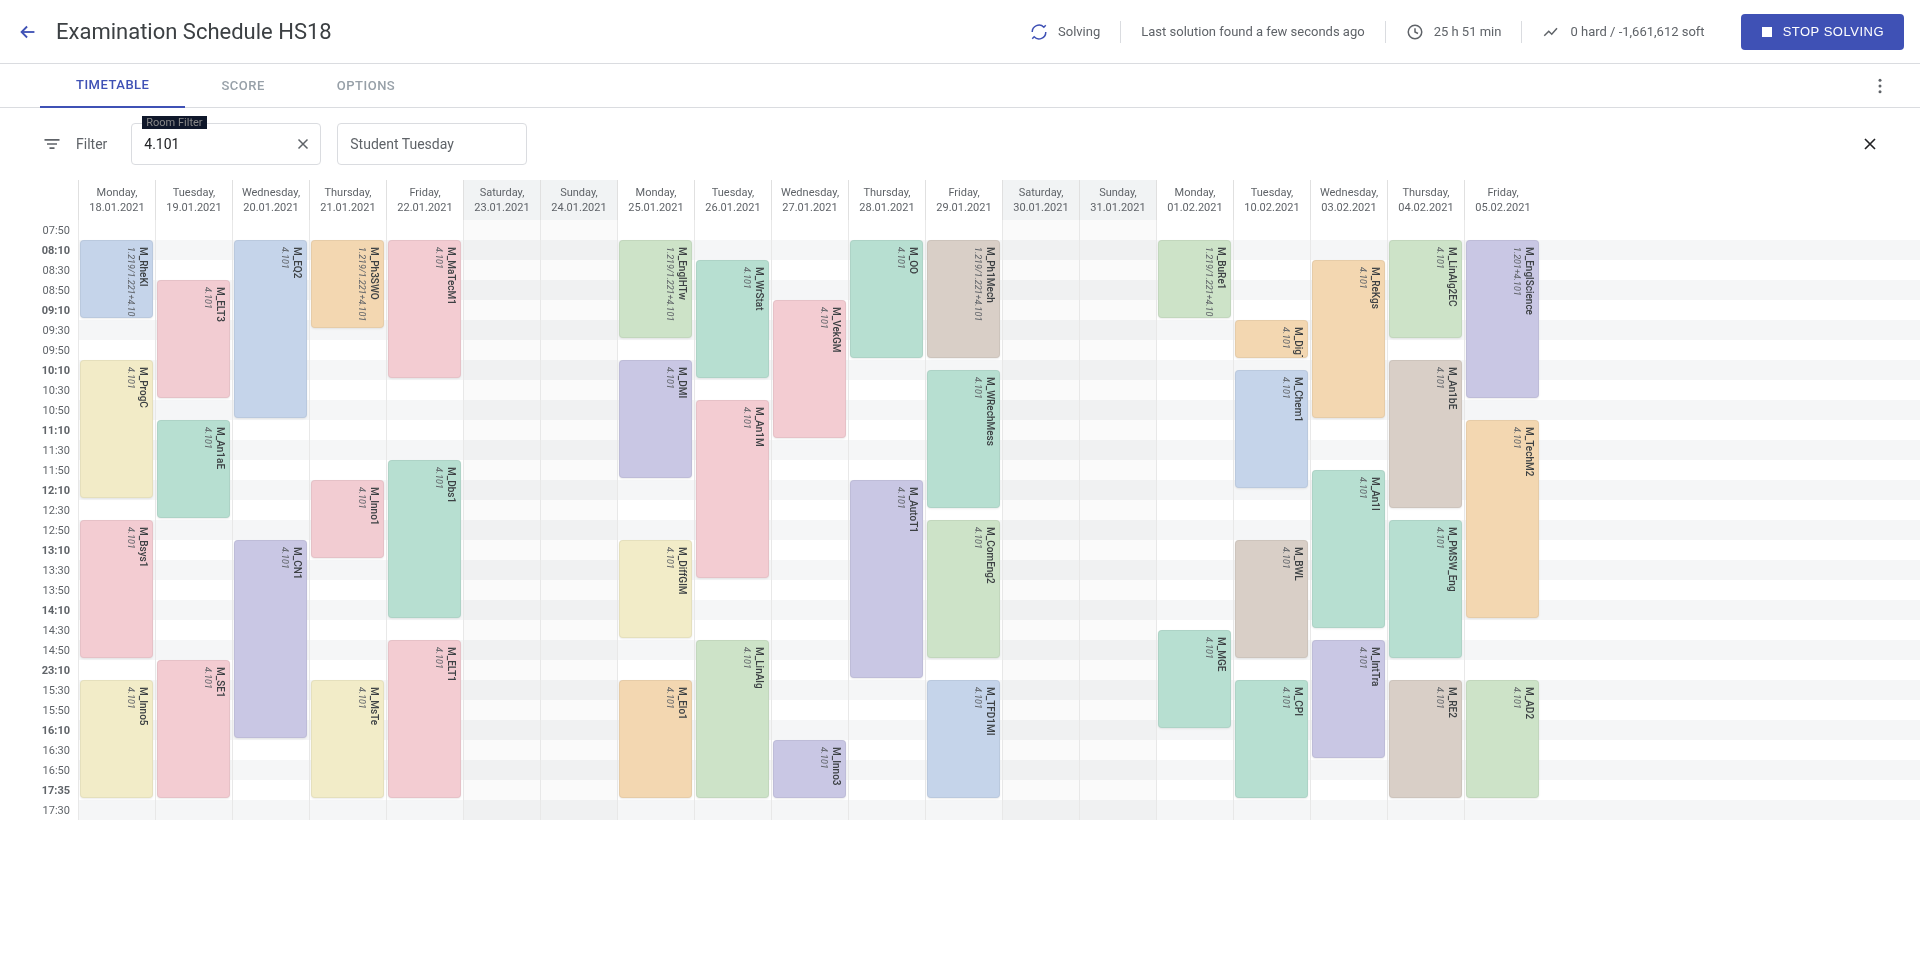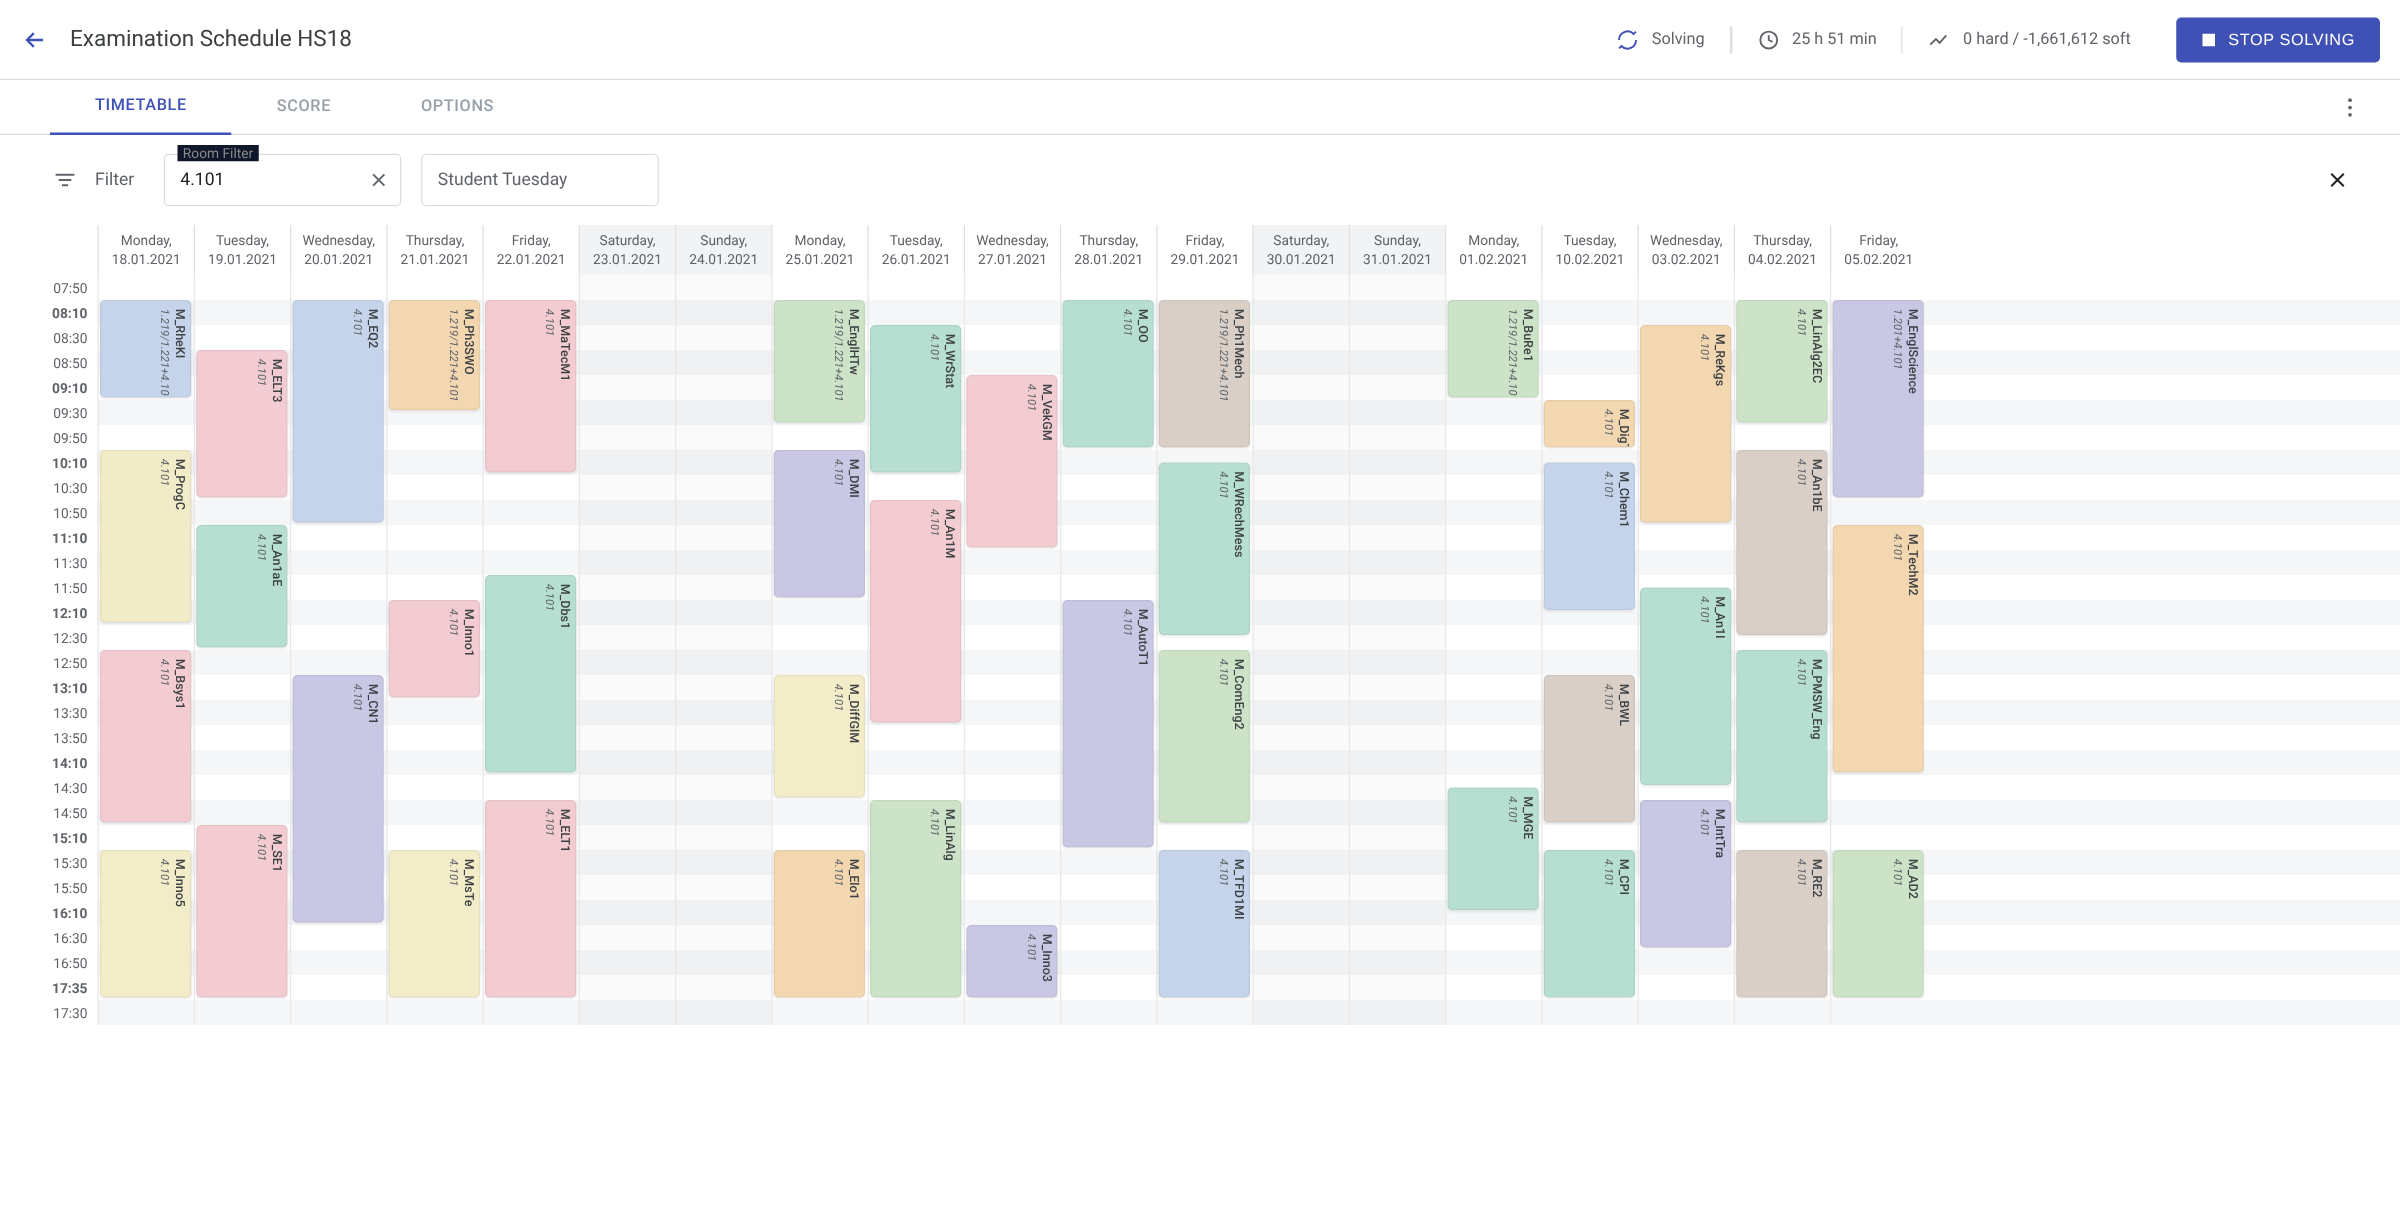--- a/index.html
+++ b/index.html
@@ -1,20 +1,20 @@
 <!DOCTYPE html>
 <html><head>
 <meta charset="utf-8">
 <style>
 *{box-sizing:border-box;margin:0;padding:0;}
 html,body{height:100%;font-family:Roboto,-apple-system,BlinkMacSystemFont,"Segoe UI",Arial,sans-serif;color:#202124;background:#fff;}
 body{overflow:hidden;}
 .topbar{display:flex;align-items:center;height:64px;border-bottom:1px solid #dadce0;padding:0 16px;}
 .topbar .back{width:24px;height:24px;display:flex;align-items:center;justify-content:center;cursor:pointer;margin-right:16px;}
-.title{font-size:18px;font-weight:400;color:#3c4043;}
+.title{font-size:22px;font-weight:400;color:#3c4043;}
 .spacer{flex:1;}
 .status-group{display:flex;align-items:center;}
 .status-item{display:flex;align-items:center;padding:0 20px;font-size:13px;color:#5f6368;height:32px;}
 .status-divider{width:1px;height:22px;background:#dadce0;}
 .stop-btn{background:#3f51b5;color:#fff;border:none;height:36px;padding:0 20px;font-size:13px;font-weight:500;letter-spacing:.5px;border-radius:4px;cursor:pointer;display:flex;align-items:center;margin-left:16px;}
 .tabbar{display:flex;align-items:center;border-bottom:1px solid #dadce0;height:44px;padding:0 40px;}
 .tab{flex:0 0 auto;height:44px;display:flex;align-items:center;justify-content:center;padding:0 36px;font-size:13px;font-weight:500;letter-spacing:.5px;color:#97a0a8;cursor:pointer;}
 .tab.active{color:#3f51b5;border-bottom:2px solid #3f51b5;}
 .tabbar .more{margin-left:auto;margin-right:-16px;width:32px;display:flex;align-items:center;justify-content:center;cursor:pointer;color:#5f6368;}
 .filterbar{display:flex;align-items:center;height:72px;padding:0 40px;}
@@ -56,20 +56,21 @@
   <div class="spacer"></div>
   <div class="status-group">
     <div class="status-item">
       <svg width="18" height="18" viewBox="0 0 24 24" fill="none" stroke="#3f51b5" stroke-width="2">
           <path d="M21 12a9 9 0 0 1-15.5 6.4L3 21"></path>
           <path d="M3 12a9 9 0 0 1 15.5-6.4L21 3"></path>
         </svg>
       <span style="margin-left:10px">Solving</span>
     </div>
     <div class="status-divider"></div>
+    <div class="status-item">Last solution found a few seconds ago</div>
     <div class="status-divider"></div>
     <div class="status-item">
       <svg width="18" height="18" viewBox="0 0 24 24" fill="none" stroke="#5f6368" stroke-width="2">
           <circle cx="12" cy="12" r="9"></circle>
           <path d="M12 7v5l4 2"></path>
         </svg>
       <span style="margin-left:10px">25 h 51 min</span>
     </div>
     <div class="status-divider"></div>
     <div class="status-item">
@@ -145,21 +146,21 @@
         <div class="time-slot">11:50</div>
         <div class="time-slot bold">12:10</div>
         <div class="time-slot">12:30</div>
         <div class="time-slot">12:50</div>
         <div class="time-slot bold">13:10</div>
         <div class="time-slot">13:30</div>
         <div class="time-slot">13:50</div>
         <div class="time-slot bold">14:10</div>
         <div class="time-slot">14:30</div>
         <div class="time-slot">14:50</div>
-        <div class="time-slot bold">15:10</div>
+        <div class="time-slot bold">23:10</div>
         <div class="time-slot">15:30</div>
         <div class="time-slot">15:50</div>
         <div class="time-slot bold">16:10</div>
         <div class="time-slot">16:30</div>
         <div class="time-slot">16:50</div>
         <div class="time-slot bold">17:35</div>
         <div class="time-slot">17:30</div>
       </div>
     <div class="grid" id="grid" style="width: 1463px; height: 640px;">
         <div class="row-bg" style="top: 40px;"></div>

